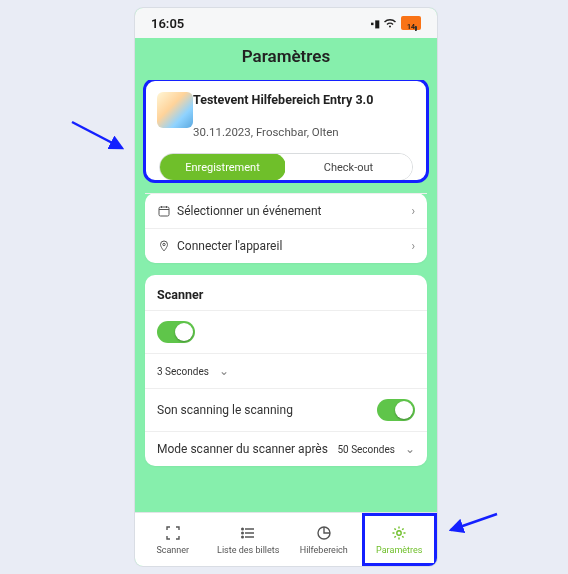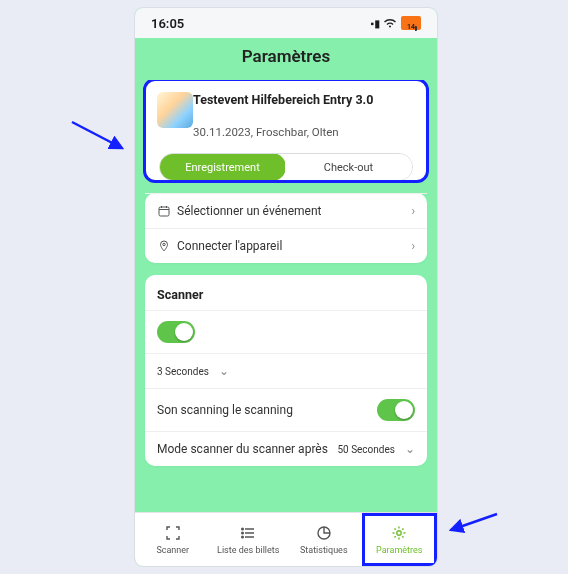--- a/index.html
+++ b/index.html
@@ -205,21 +205,21 @@
       </span>
       <span>Liste des billets</span>
     </div>
     <div class="tab">
       <span class="tab-icon">
         <svg width="18" height="18" viewBox="0 0 18 18" fill="none" stroke="#555" stroke-width="1.4">
             <circle cx="9" cy="9" r="6"></circle>
             <path d="M9 3v6h6"></path>
           </svg>
       </span>
-      <span>Statistiques</span>
+      <span>Hilfebereich</span>
     </div>
     <div class="tab active btab-highlight">
       <span class="tab-icon">
         <svg width="18" height="18" viewBox="0 0 18 18" fill="none" stroke="#6fbf2a" stroke-width="1.4">
             <circle cx="9" cy="9" r="2.2"></circle>
             <path d="M9 2.5v2M9 13.5v2M15.5 9h-2M4.5 9h-2M13.6 4.4l-1.4 1.4M5.8 12.2l-1.4 1.4M13.6 13.6l-1.4-1.4M5.8 5.8L4.4 4.4"></path>
           </svg>
       </span>
       <span>Paramètres</span>
     </div>

